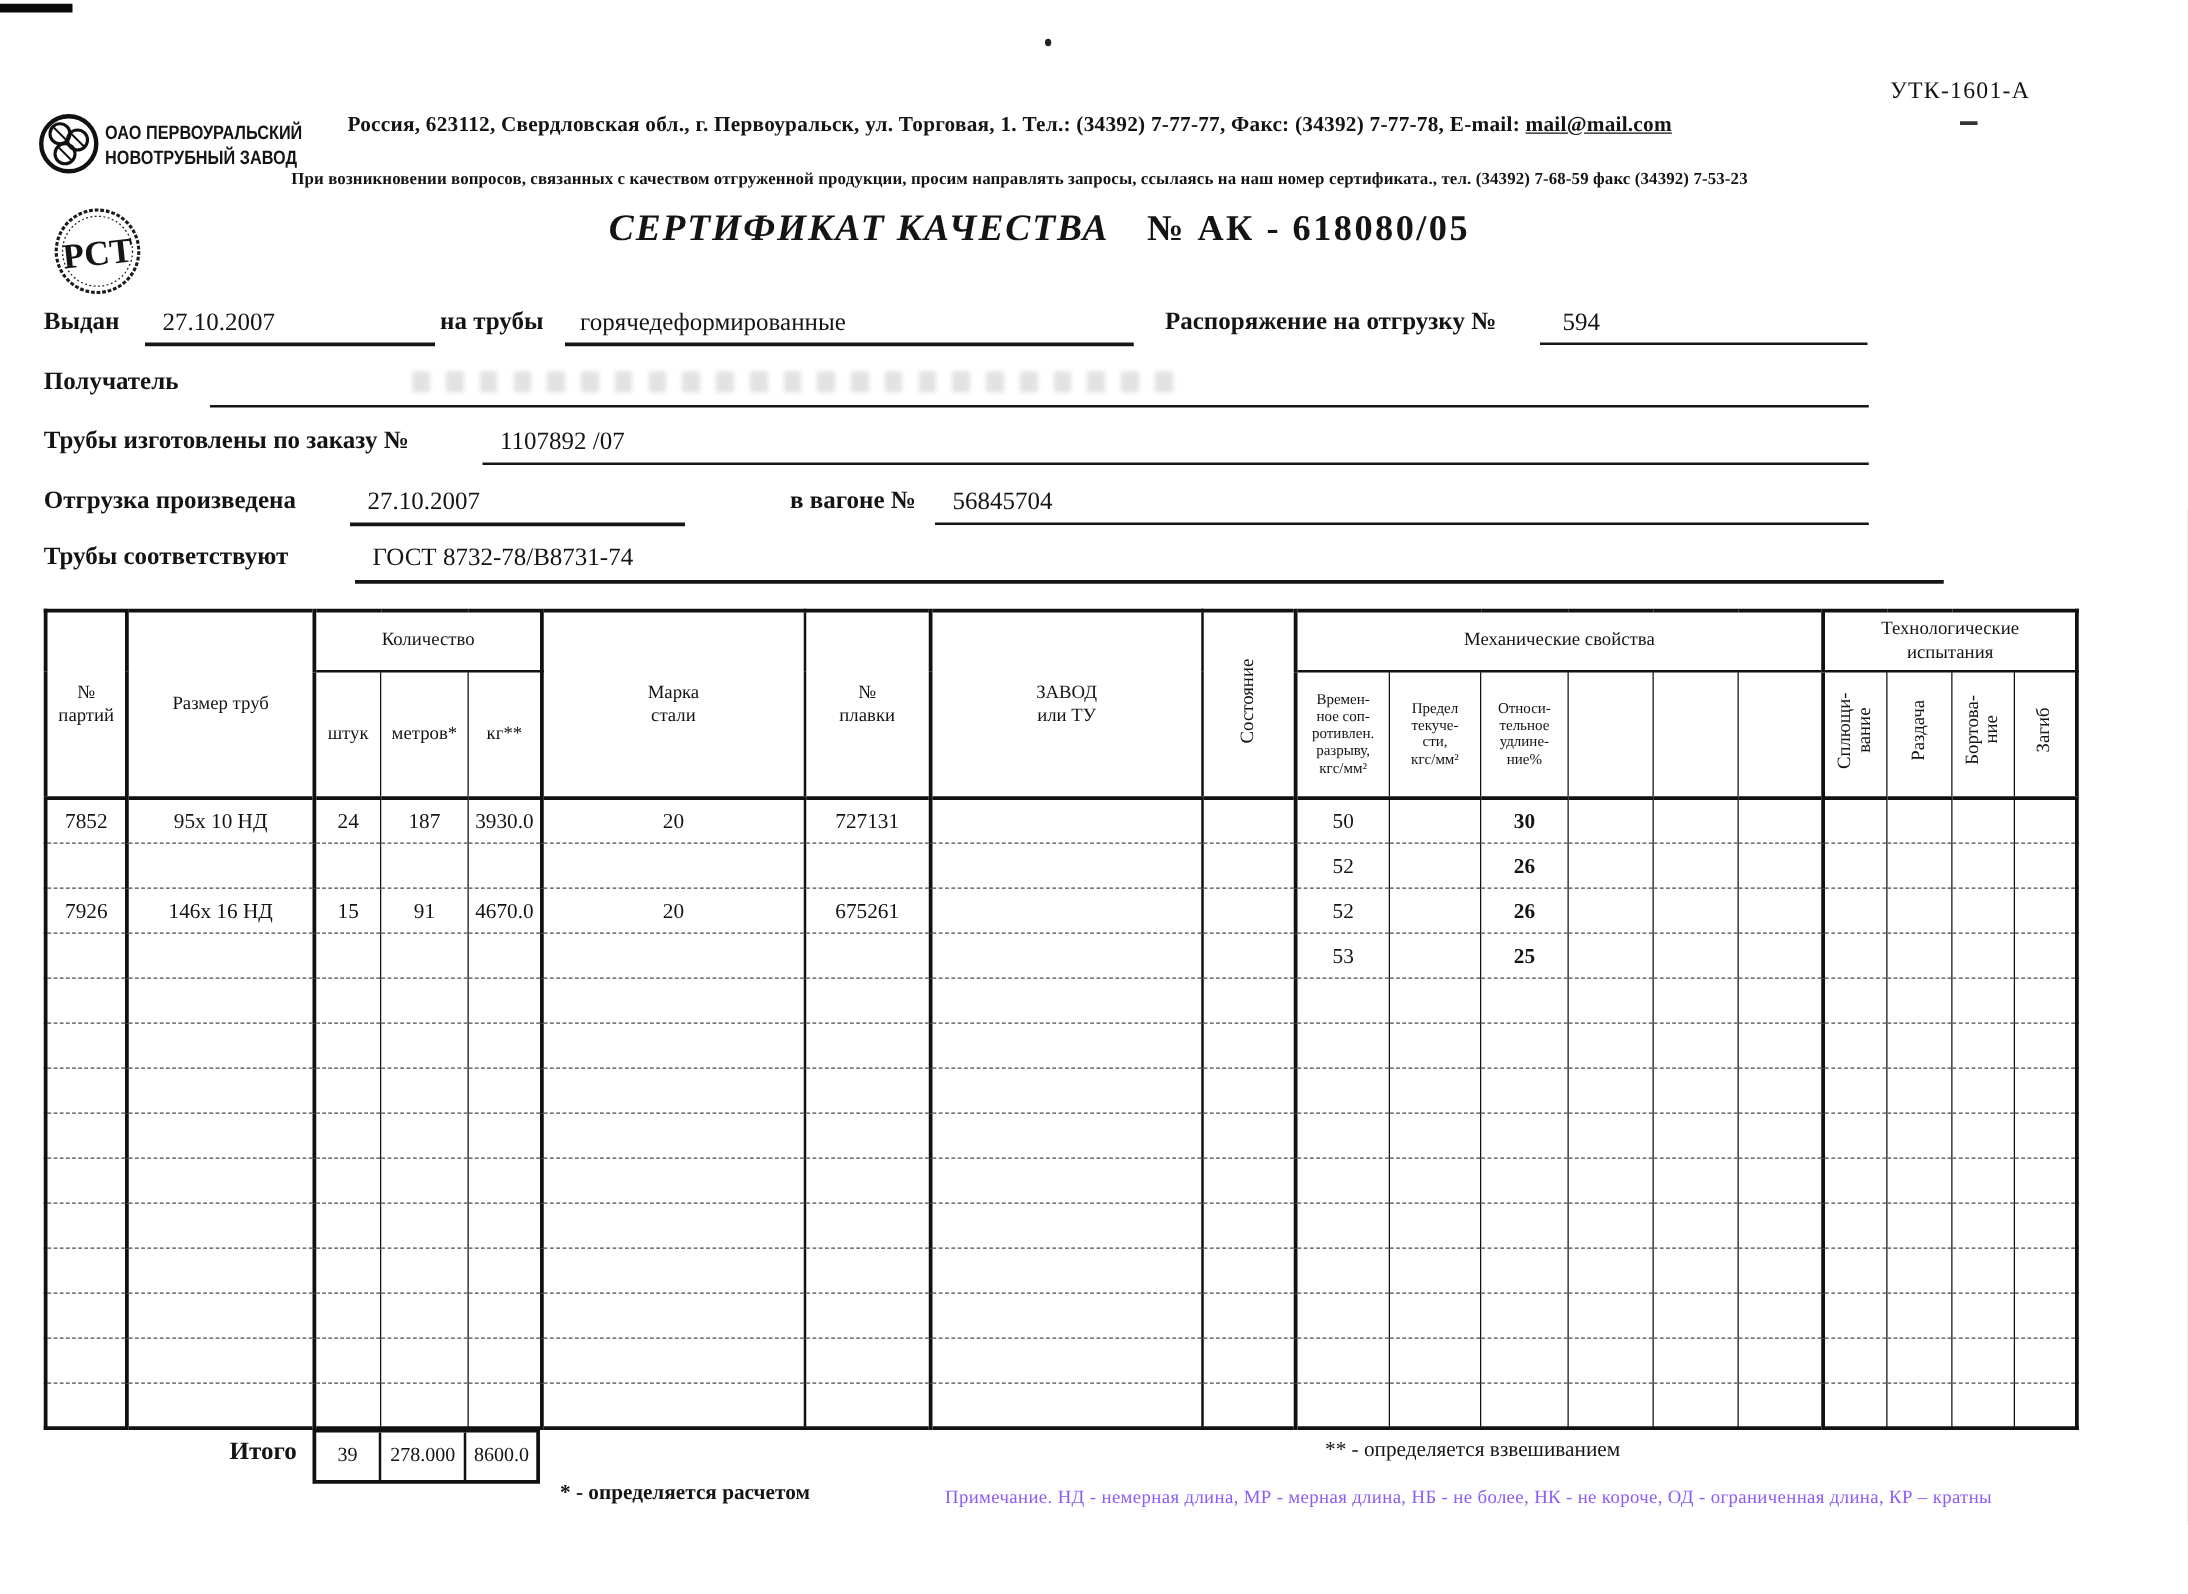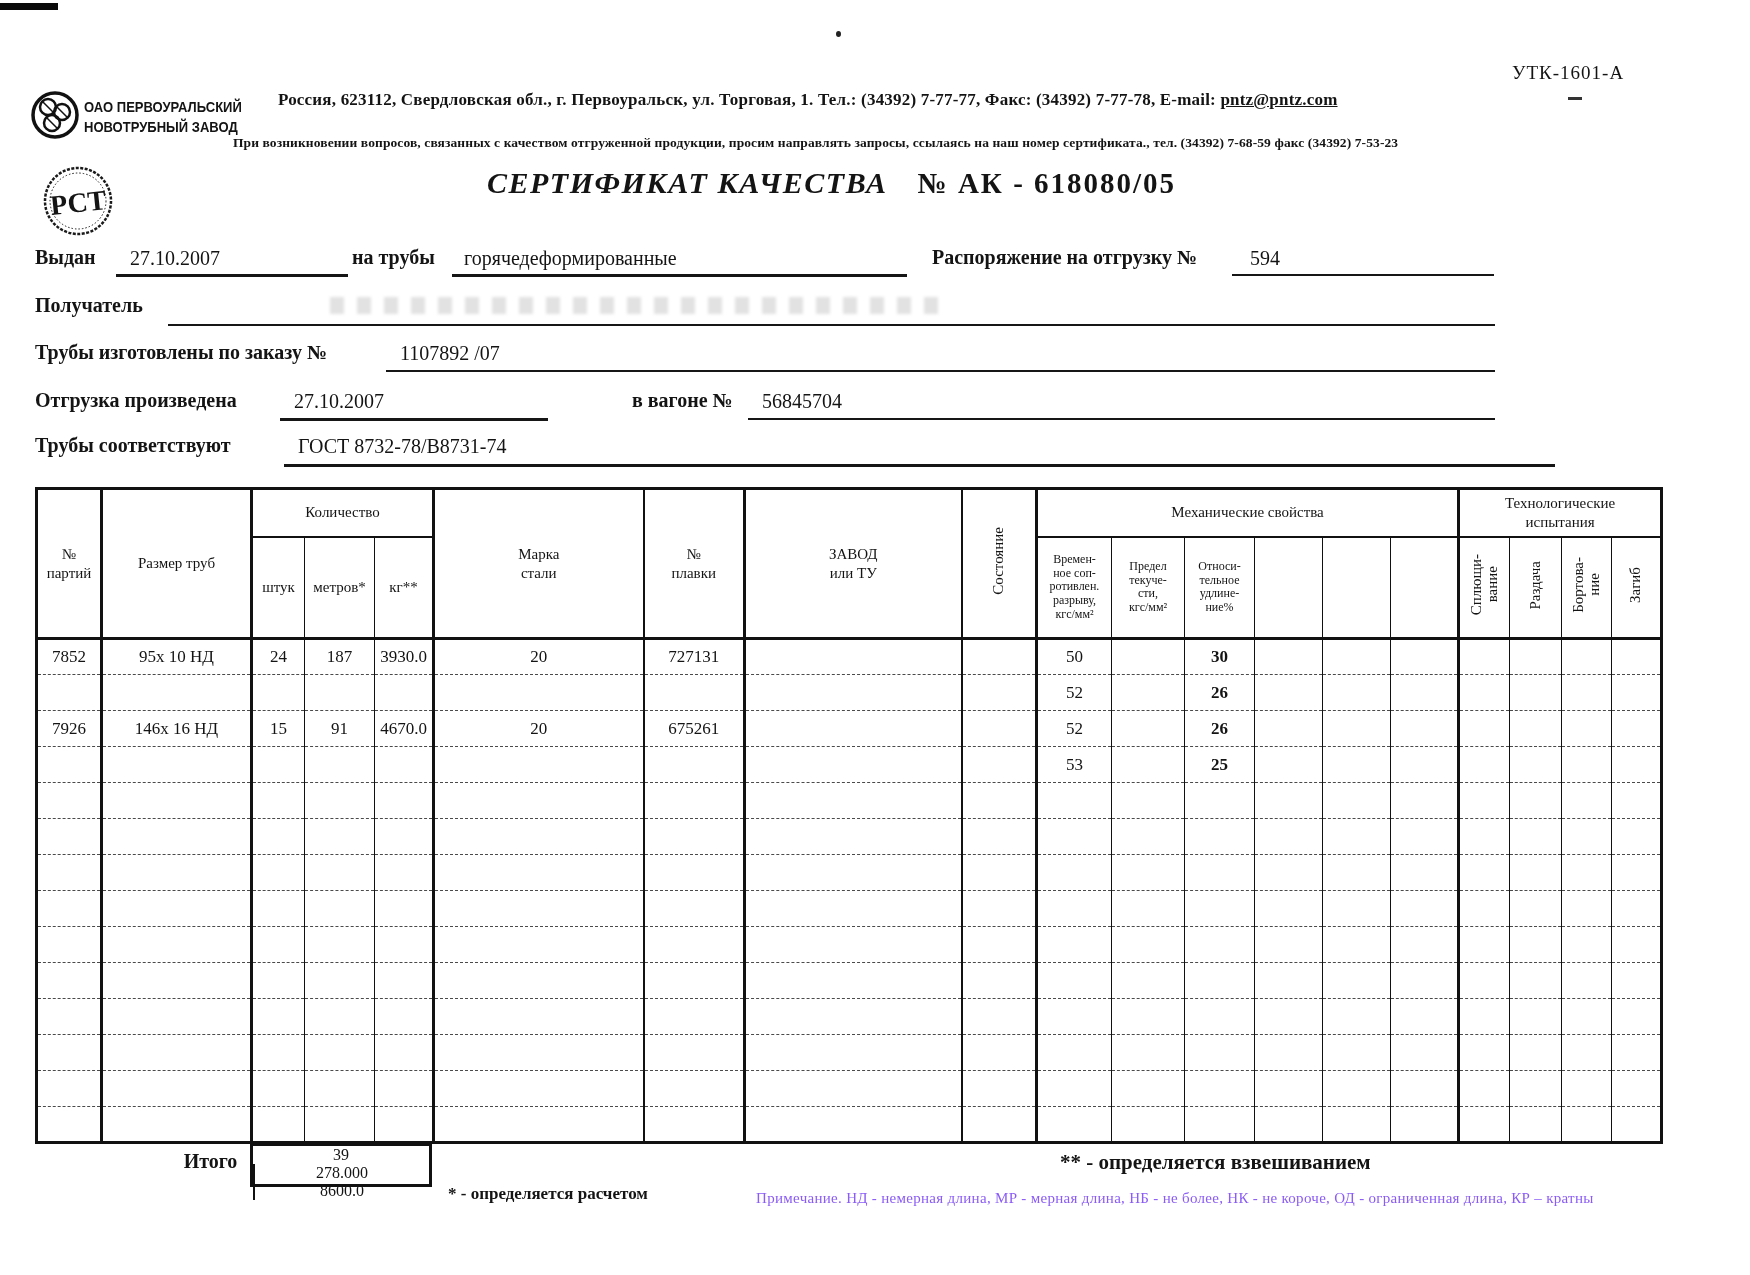--- a/index.html
+++ b/index.html
@@ -50,26 +50,26 @@
   .bold-val{font-weight:bold;}
   .c2{border-left:3px solid #111;} .c3{border-left:3px solid #111;}
   .c4{border-left:1.5px solid #111;} .c5{border-left:1.5px solid #111;}
   .c6{border-left:3px solid #111;} .c7{border-left:2px solid #111;}
   .c8{border-left:3px solid #111;} .c9{border-left:2px solid #111;}
   .c10{border-left:3px solid #111;} .c11,.c12,.c13,.c14,.c15{border-left:1.5px solid #111;}
   .c16{border-left:3px solid #111;} .c17,.c18,.c19{border-left:1.5px solid #111;}
   
   .totals-label{left:168px;top:1150px;width:85px;font-weight:bold;font-size:20px;text-align:center;}
   .totals-box{left:250px;top:1143px;width:182px;height:44px;border:3px solid #111;
-              display:flex;align-items:stretch;box-sizing:border-box;flex-direction:column;}
+              display:flex;align-items:stretch;box-sizing:border-box;}
   .totals-box .cell{display:flex;align-items:center;justify-content:center;font-size:16px;}
   .totals-box .cell+.cell{border-left:2px solid #111;}
   .tb1{flex:53 0 0;} .tb2{flex:70 0 0;} .tb3{flex:59 0 0;}
   .fn1{left:448px;top:1153px;font-weight:bold;font-size:17px;white-space:nowrap;margin-top:31px;}
-  .fn2{left:1060px;top:1150px;font-weight:bold;font-size:21px;white-space:nowrap;}
+  .fn2{left:1060px;top:1150px;font-weight:normal;font-size:17px;white-space:nowrap;}
   .note{left:756px;top:1190px;font-size:15px;letter-spacing:.3px;white-space:nowrap;color:#8b5cf6;}
 </style>
 </head>
 <body>
 
 <div class="sheet">
 
   <div class="abs mark1"></div>
   <div class="abs mark2"></div>
   <div class="abs mark3"></div>
@@ -86,21 +86,21 @@
     <line x1="16" y1="29" x2="28" y2="41" stroke="#111" stroke-width="1.5"></line>
   </svg>
 
   <div class="abs company-name">
     <div>ОАО ПЕРВОУРАЛЬСКИЙ</div>
     <div>НОВОТРУБНЫЙ  ЗАВОД</div>
   </div>
 
   <div class="abs addr1">
     <span>Россия, 623112, Свердловская обл., г. Первоуральск, ул. Торговая, 1. Тел.: (34392) 7-77-77, Факс: (34392) 7-77-78,  E-mail:</span>
-    <span class="email">pntz@pntz.com</span>
+    <span class="email">mail@mail.com</span>
   </div>
   <div class="abs addr2">При возникновении вопросов, связанных с качеством отгруженной продукции, просим направлять запросы, ссылаясь на наш номер сертификата., тел. (34392) 7-68-59 факс (34392) 7-53-23</div>
 
   <svg class="abs stamp" viewBox="0 0 76 90">
     <circle cx="38" cy="45" r="33" fill="none" stroke="#1a1a1a" stroke-width="2.5" stroke-dasharray="3 1.5"></circle>
     <circle cx="38" cy="45" r="28" fill="none" stroke="#1a1a1a" stroke-width="1" stroke-dasharray="1.5 2"></circle>
     <text x="38" y="56" text-anchor="middle" font-family="Liberation Serif, serif" font-size="28" font-weight="bold" fill="#151515" transform="rotate(-6 38 45)">РСТ</text>
   </svg>
 
   <div class="abs title">

